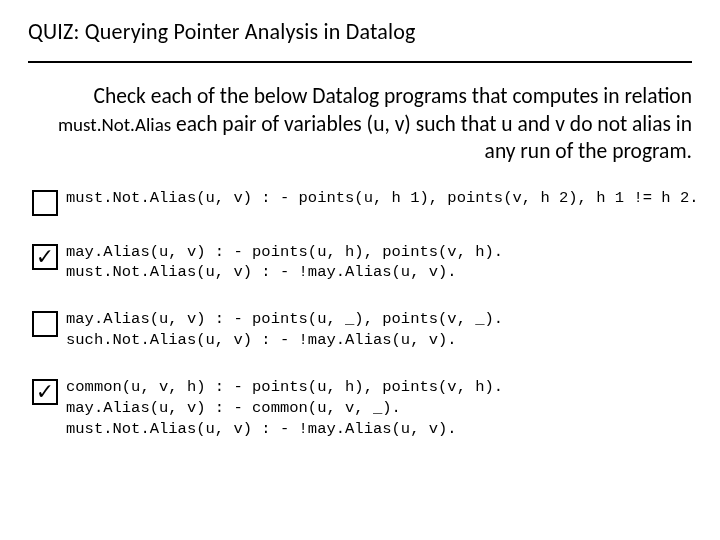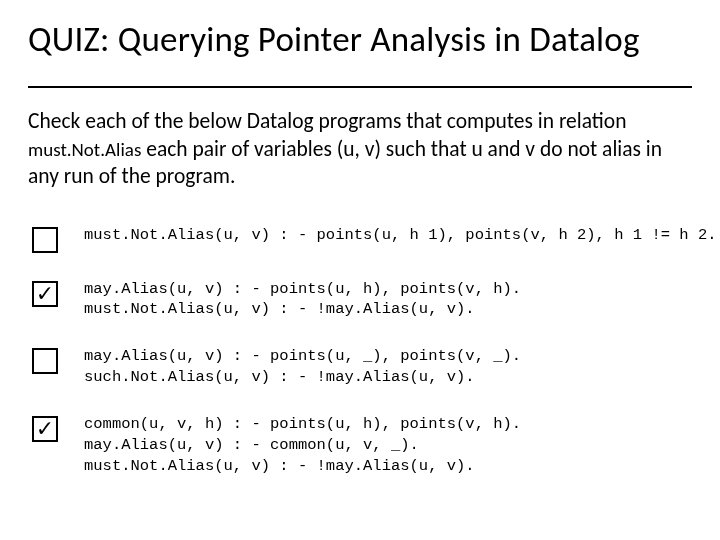--- a/index.html
+++ b/index.html
@@ -5,49 +5,50 @@
   * { margin: 0; padding: 0; box-sizing: border-box; }
   body {
     width: 720px;
     height: 540px;
     background: #fff;
     font-family: Calibri, "Segoe UI", Arial, sans-serif;
     color: #000;
     padding: 18px 28px 18px 28px;
   }
   .title {
-    font-size: 35px;
+    font-size: 22px;
     font-weight: 400;
     letter-spacing: 0.2px;
-    margin-bottom: 26px;
+    margin-bottom: 16px;
   }
   .rule {
     border: none;
     border-top: 2.5px solid #000;
     margin-bottom: 20px;
   }
   .instructions {
     font-size: 21.5px;
     line-height: 1.28;
-    margin-bottom: 34px;
+    margin-bottom: 22px;
+    text-align: right;
   }
   .instructions .rel {
     font-family: Calibri, Arial, sans-serif;
     font-size: 19px;
   }
   .options {
     display: flex;
     flex-direction: column;
     gap: 26px;
     padding-left: 4px;
   }
   .option {
     display: flex;
     align-items: flex-start;
-    gap: 26px;
+    gap: 8px;
   }
   .checkbox {
     width: 26px;
     height: 26px;
     border: 2.5px solid #000;
     flex-shrink: 0;
     display: flex;
     align-items: center;
     justify-content: center;
     font-size: 22px;

